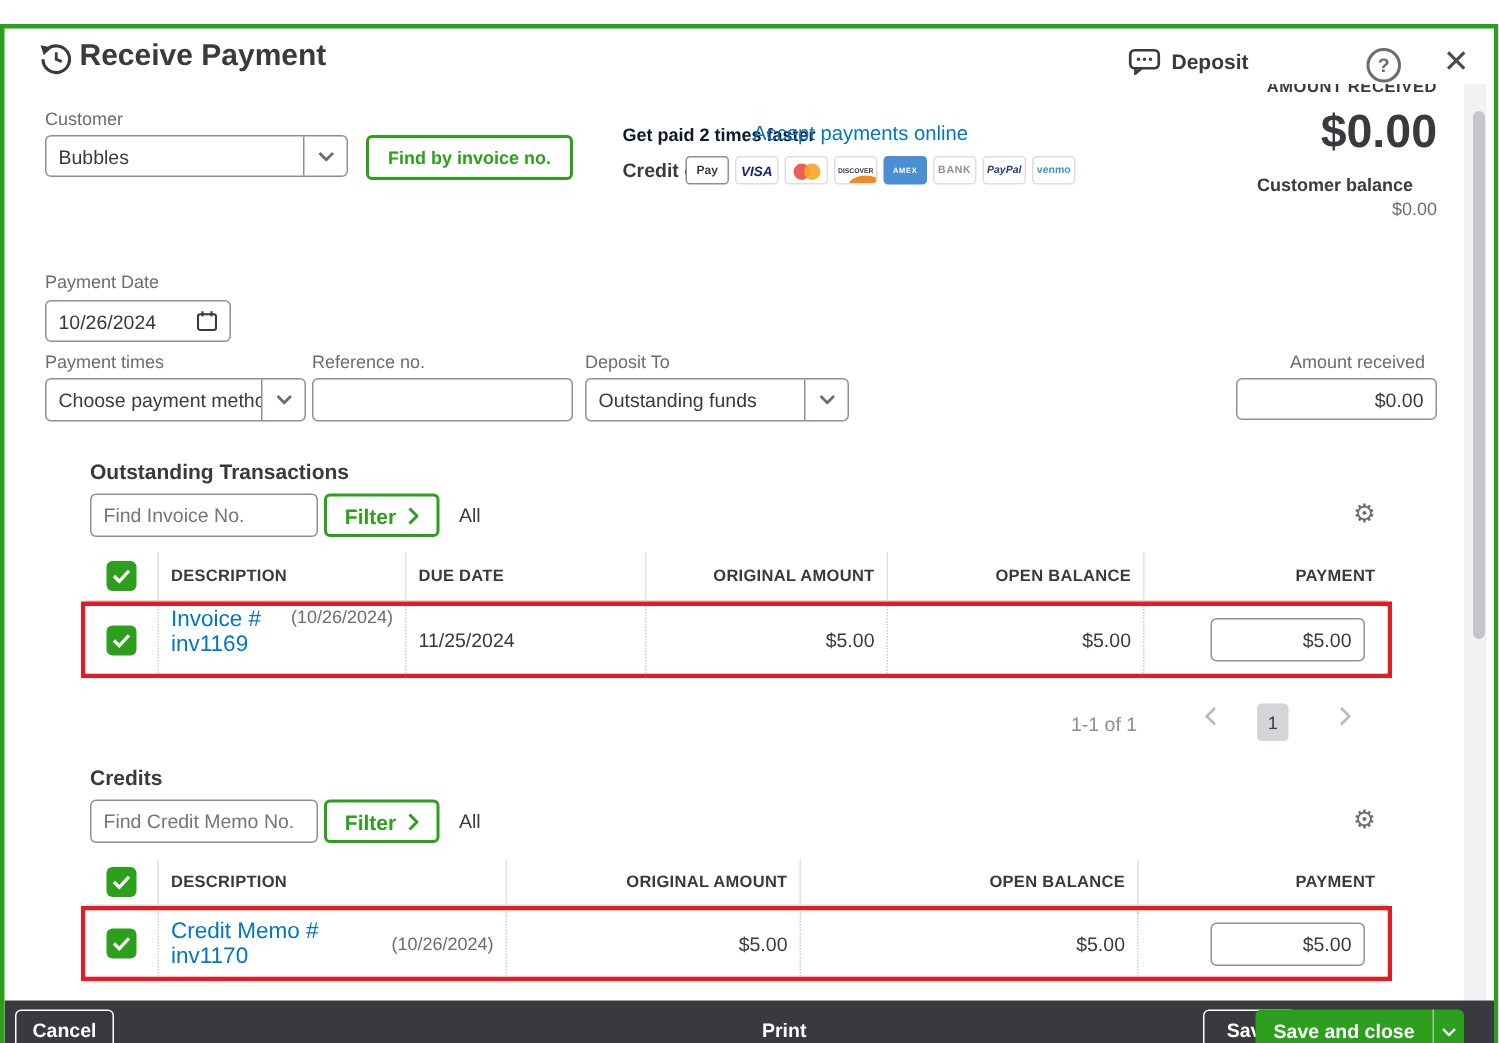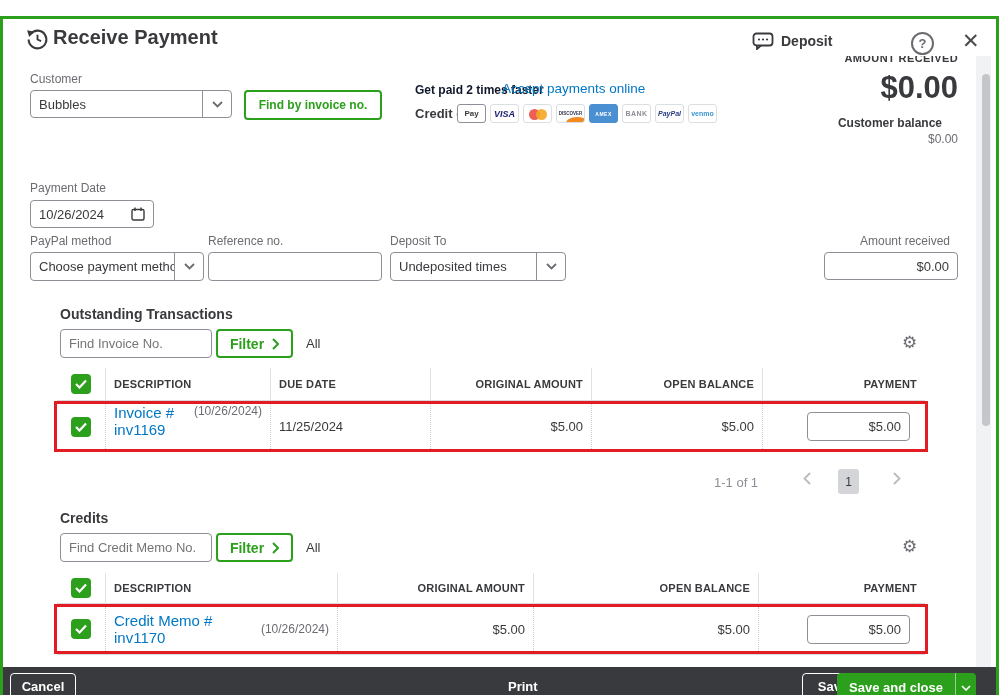--- a/index.html
+++ b/index.html
@@ -154,38 +154,38 @@
     <span class="sel-text">10/26/2024</span>
     <span style="padding-right:8px;display:flex;">
         <svg width="14" height="14" viewBox="0 0 14 14">
           <rect x="1" y="2.5" width="12" height="10.5" rx="1.5" fill="none" stroke="#393a3d" stroke-width="1.4"></rect>
           <line x1="4" y1="0.5" x2="4" y2="4" stroke="#393a3d" stroke-width="1.4"></line>
           <line x1="10" y1="0.5" x2="10" y2="4" stroke="#393a3d" stroke-width="1.4"></line>
         </svg>
       </span>
   </div>
 
-  <div class="abs flabel" style="left:27px;top:215px;">PayPal method</div>
+  <div class="abs flabel" style="left:27px;top:215px;">Payment times</div>
   <div class="abs ibox" style="left:27px;top:233px;width:174px;height:29px;">
     <span class="sel-text">Choose payment method</span>
     <span class="sel-caret">
         <svg width="11" height="7" viewBox="0 0 11 7">
           <polyline points="1,1 5.5,5.5 10,1" fill="none" stroke="#6b6c72" stroke-width="1.8"></polyline>
         </svg>
       </span>
   </div>
 
   <div class="abs flabel" style="left:205px;top:215px;">Reference no.</div>
   <div class="abs ibox" style="left:205px;top:233px;width:174px;height:29px;">
       <input style="">
     </div>
 
   <div class="abs flabel" style="left:387px;top:215px;">Deposit To</div>
   <div class="abs ibox" style="left:387px;top:233px;width:176px;height:29px;">
-    <span class="sel-text">Undeposited times</span>
+    <span class="sel-text">Outstanding funds</span>
     <span class="sel-caret">
         <svg width="11" height="7" viewBox="0 0 11 7">
           <polyline points="1,1 5.5,5.5 10,1" fill="none" stroke="#6b6c72" stroke-width="1.8"></polyline>
         </svg>
       </span>
   </div>
 
   <div class="abs flabel" style="top:215px;right:46px;">Amount received</div>
   <div class="abs ibox" style="top:233px;right:38px;width:134px;height:28px;">
       <input style="text-align: right;" value="$0.00">

